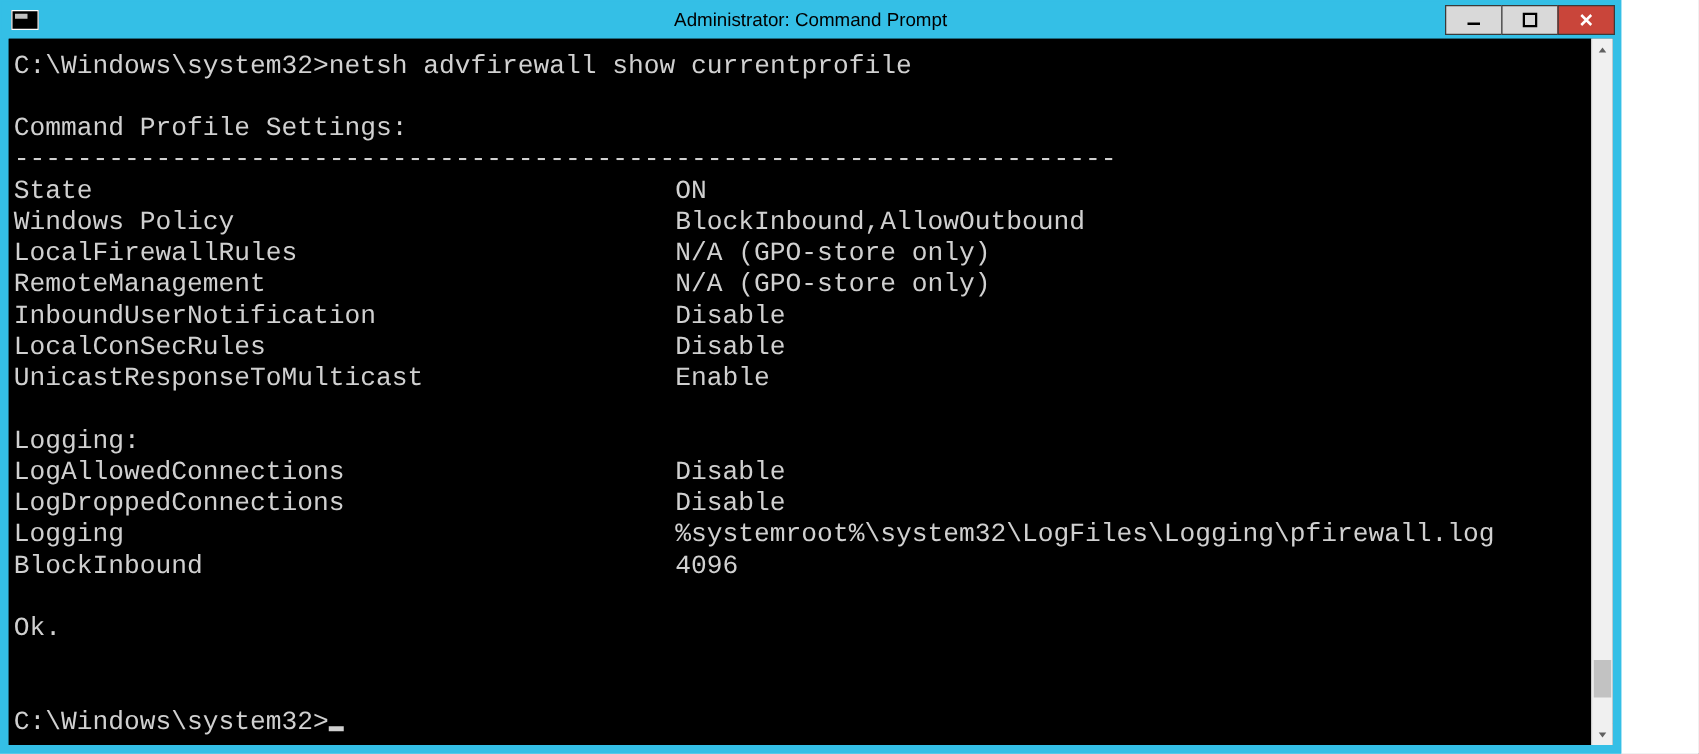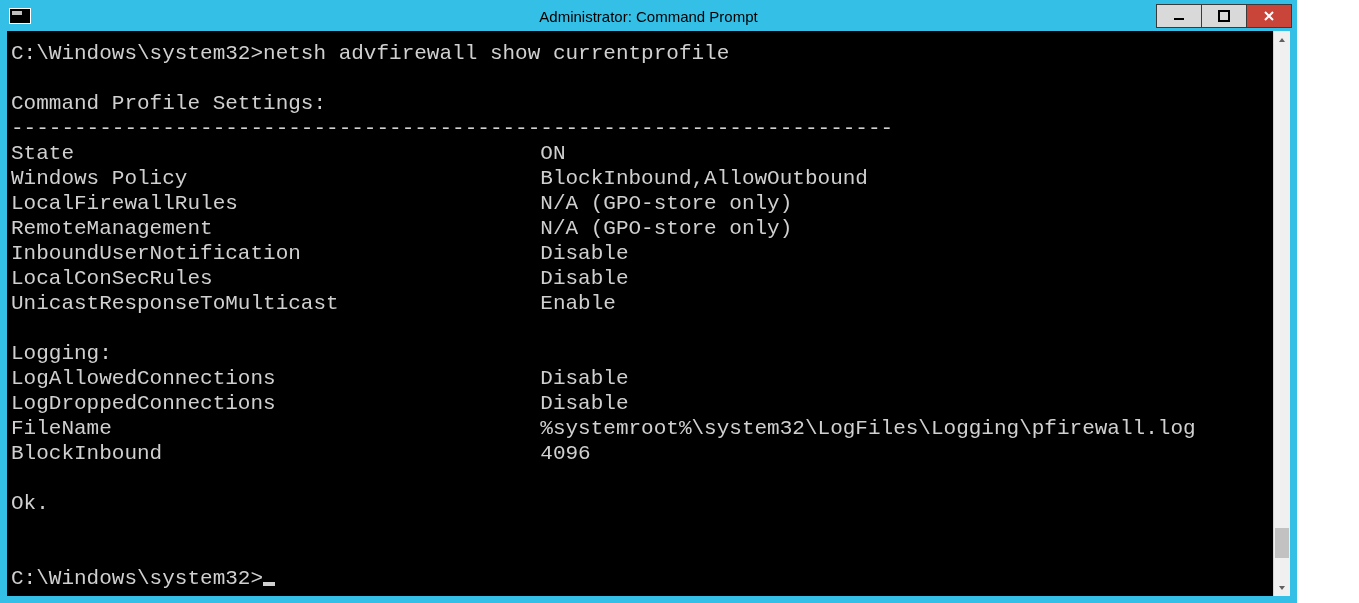--- a/index.html
+++ b/index.html
@@ -154,21 +154,21 @@
 <span class="kv"><span class="k">Windows Policy                           </span><span>BlockInbound,AllowOutbound</span></span>
 <span class="kv"><span class="k">LocalFirewallRules                        </span><span>N/A (GPO-store only)</span></span>
 <span class="kv"><span class="k">RemoteManagement                          </span><span>N/A (GPO-store only)</span></span>
 <span class="kv"><span class="k">InboundUserNotification                   </span><span>Disable</span></span>
 <span class="kv"><span class="k">LocalConSecRules                          </span><span>Disable</span></span>
 <span class="kv"><span class="k">UnicastResponseToMulticast                </span><span>Enable</span></span>
 
 <span>Logging:</span>
 <span class="kv"><span class="k">LogAllowedConnections                     </span><span>Disable</span></span>
 <span class="kv"><span class="k">LogDroppedConnections                     </span><span>Disable</span></span>
-<span class="kv"><span class="k">FileName                                  </span><span>%systemroot%\system32\LogFiles\Logging\pfirewall.log</span></span>
+<span class="kv"><span class="k">Logging                                  </span><span>%systemroot%\system32\LogFiles\Logging\pfirewall.log</span></span>
 <span class="kv"><span class="k">BlockInbound                               </span><span>4096</span></span>
 
 <span>Ok.</span>
 
 
 <span>C:\Windows\system32&gt;</span><span class="cursor"></span></div>
     <div class="scrollbar">
       <div class="sb-btn">
         <svg width="8" height="8" viewBox="0 0 8 8">
             <path d="M4 2 L7 6 L1 6 Z" fill="#606060"></path>

